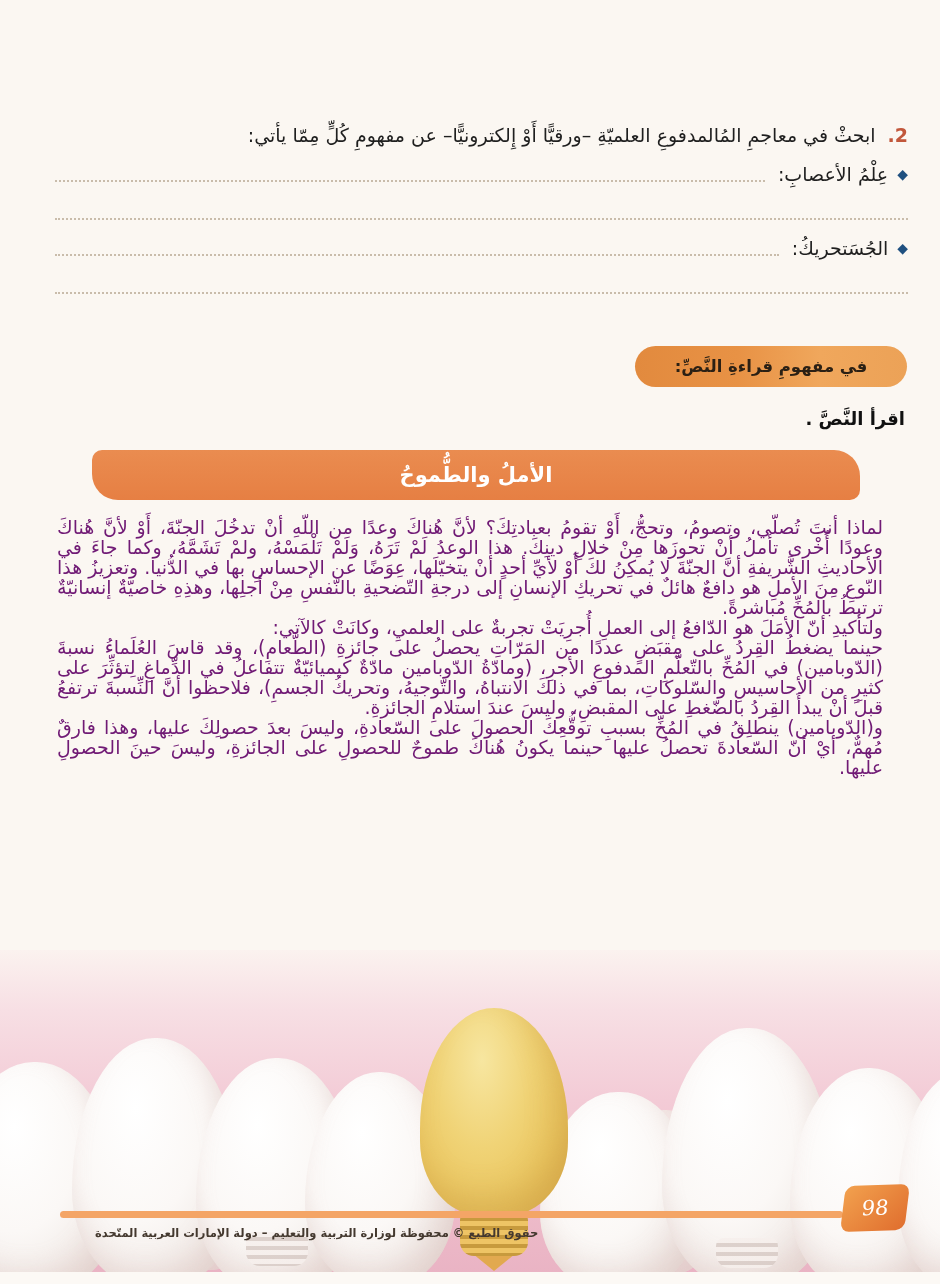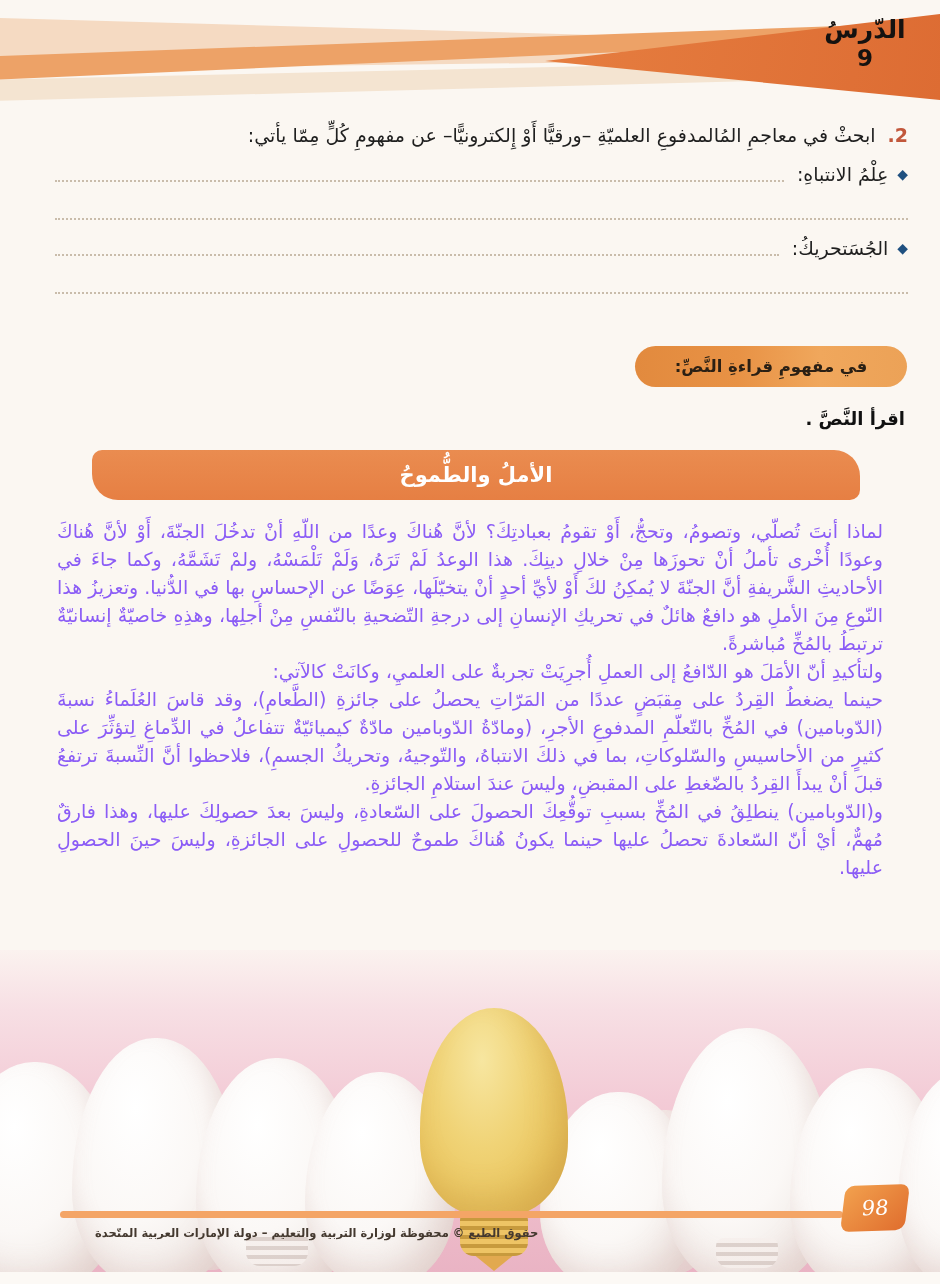--- a/index.html
+++ b/index.html
@@ -48,21 +48,21 @@
   .title-banner{
     position:absolute;top:450px;left:92px;width:768px;height:50px;
     background:linear-gradient(180deg,#ea8c50,#e67f43);
     border-radius:10px 26px 10px 26px;
     display:flex;align-items:center;justify-content:center;
     color:#ffffff;font-weight:bold;font-size:21px;
   }
   
   .reading-text{
     position:absolute;top:517px;right:57px;left:57px;
-    font-size:19px;line-height:28px;text-align:justify;color:#8b5cf6;
+    font-size:19px;line-height:20px;text-align:justify;color:#701a75;
   }
   .reading-text p{margin:0;}
   
   .scene{position:absolute;top:950px;left:0;width:940px;height:334px;overflow:hidden;}
   .scene-bg{
     position:absolute;inset:0;
     background:linear-gradient(180deg,#fbf2ef 0%,#f7dfe4 18%,#f3cbd6 45%,#eebcca 75%,#e9b2c3 100%);
   }
   .bulb{
     position:absolute;z-index:2;
@@ -106,40 +106,30 @@
   .copyright{
     position:absolute;left:95px;top:1226px;z-index:8;white-space:nowrap;
     font-size:11.5px;font-weight:bold;color:#44392f;direction:rtl;
   }
 </style>
 </head>
 <body>
 
 <div class="page">
 
-  <div class="header">
-    <div class="stripe s-pale"></div>
-    <div class="stripe s-cream"></div>
-    <div class="stripe s-mid"></div>
-    <div class="s-dark"></div>
-    <div class="lesson-tab">
-      <div class="lbl">الدّرسُ</div>
-      <div class="num">9</div>
-    </div>
-  </div>
 
   <section class="question">
     <div class="q-line">
       <span class="q-num">2.</span>
       <span class="q-text">ابحثْ في معاجمِ المُالمدفوعِ العلميّةِ –ورقيًّا أَوْ إِلكترونيًّا– عن مفهومِ كُلٍّ مِمّا يأتي:</span>
     </div>
 
     <div class="q-item">
       <span class="diamond">◆</span>
-      <span class="item-label">عِلْمُ الانتباهِ:</span>
+      <span class="item-label">عِلْمُ الأعصابِ:</span>
       <span class="fill-dots"></span>
     </div>
     <div class="answer-line"></div>
 
     <div class="q-item">
       <span class="diamond">◆</span>
       <span class="item-label">الجُسَتحريكُ:</span>
       <span class="fill-dots"></span>
     </div>
     <div class="answer-line"></div>

